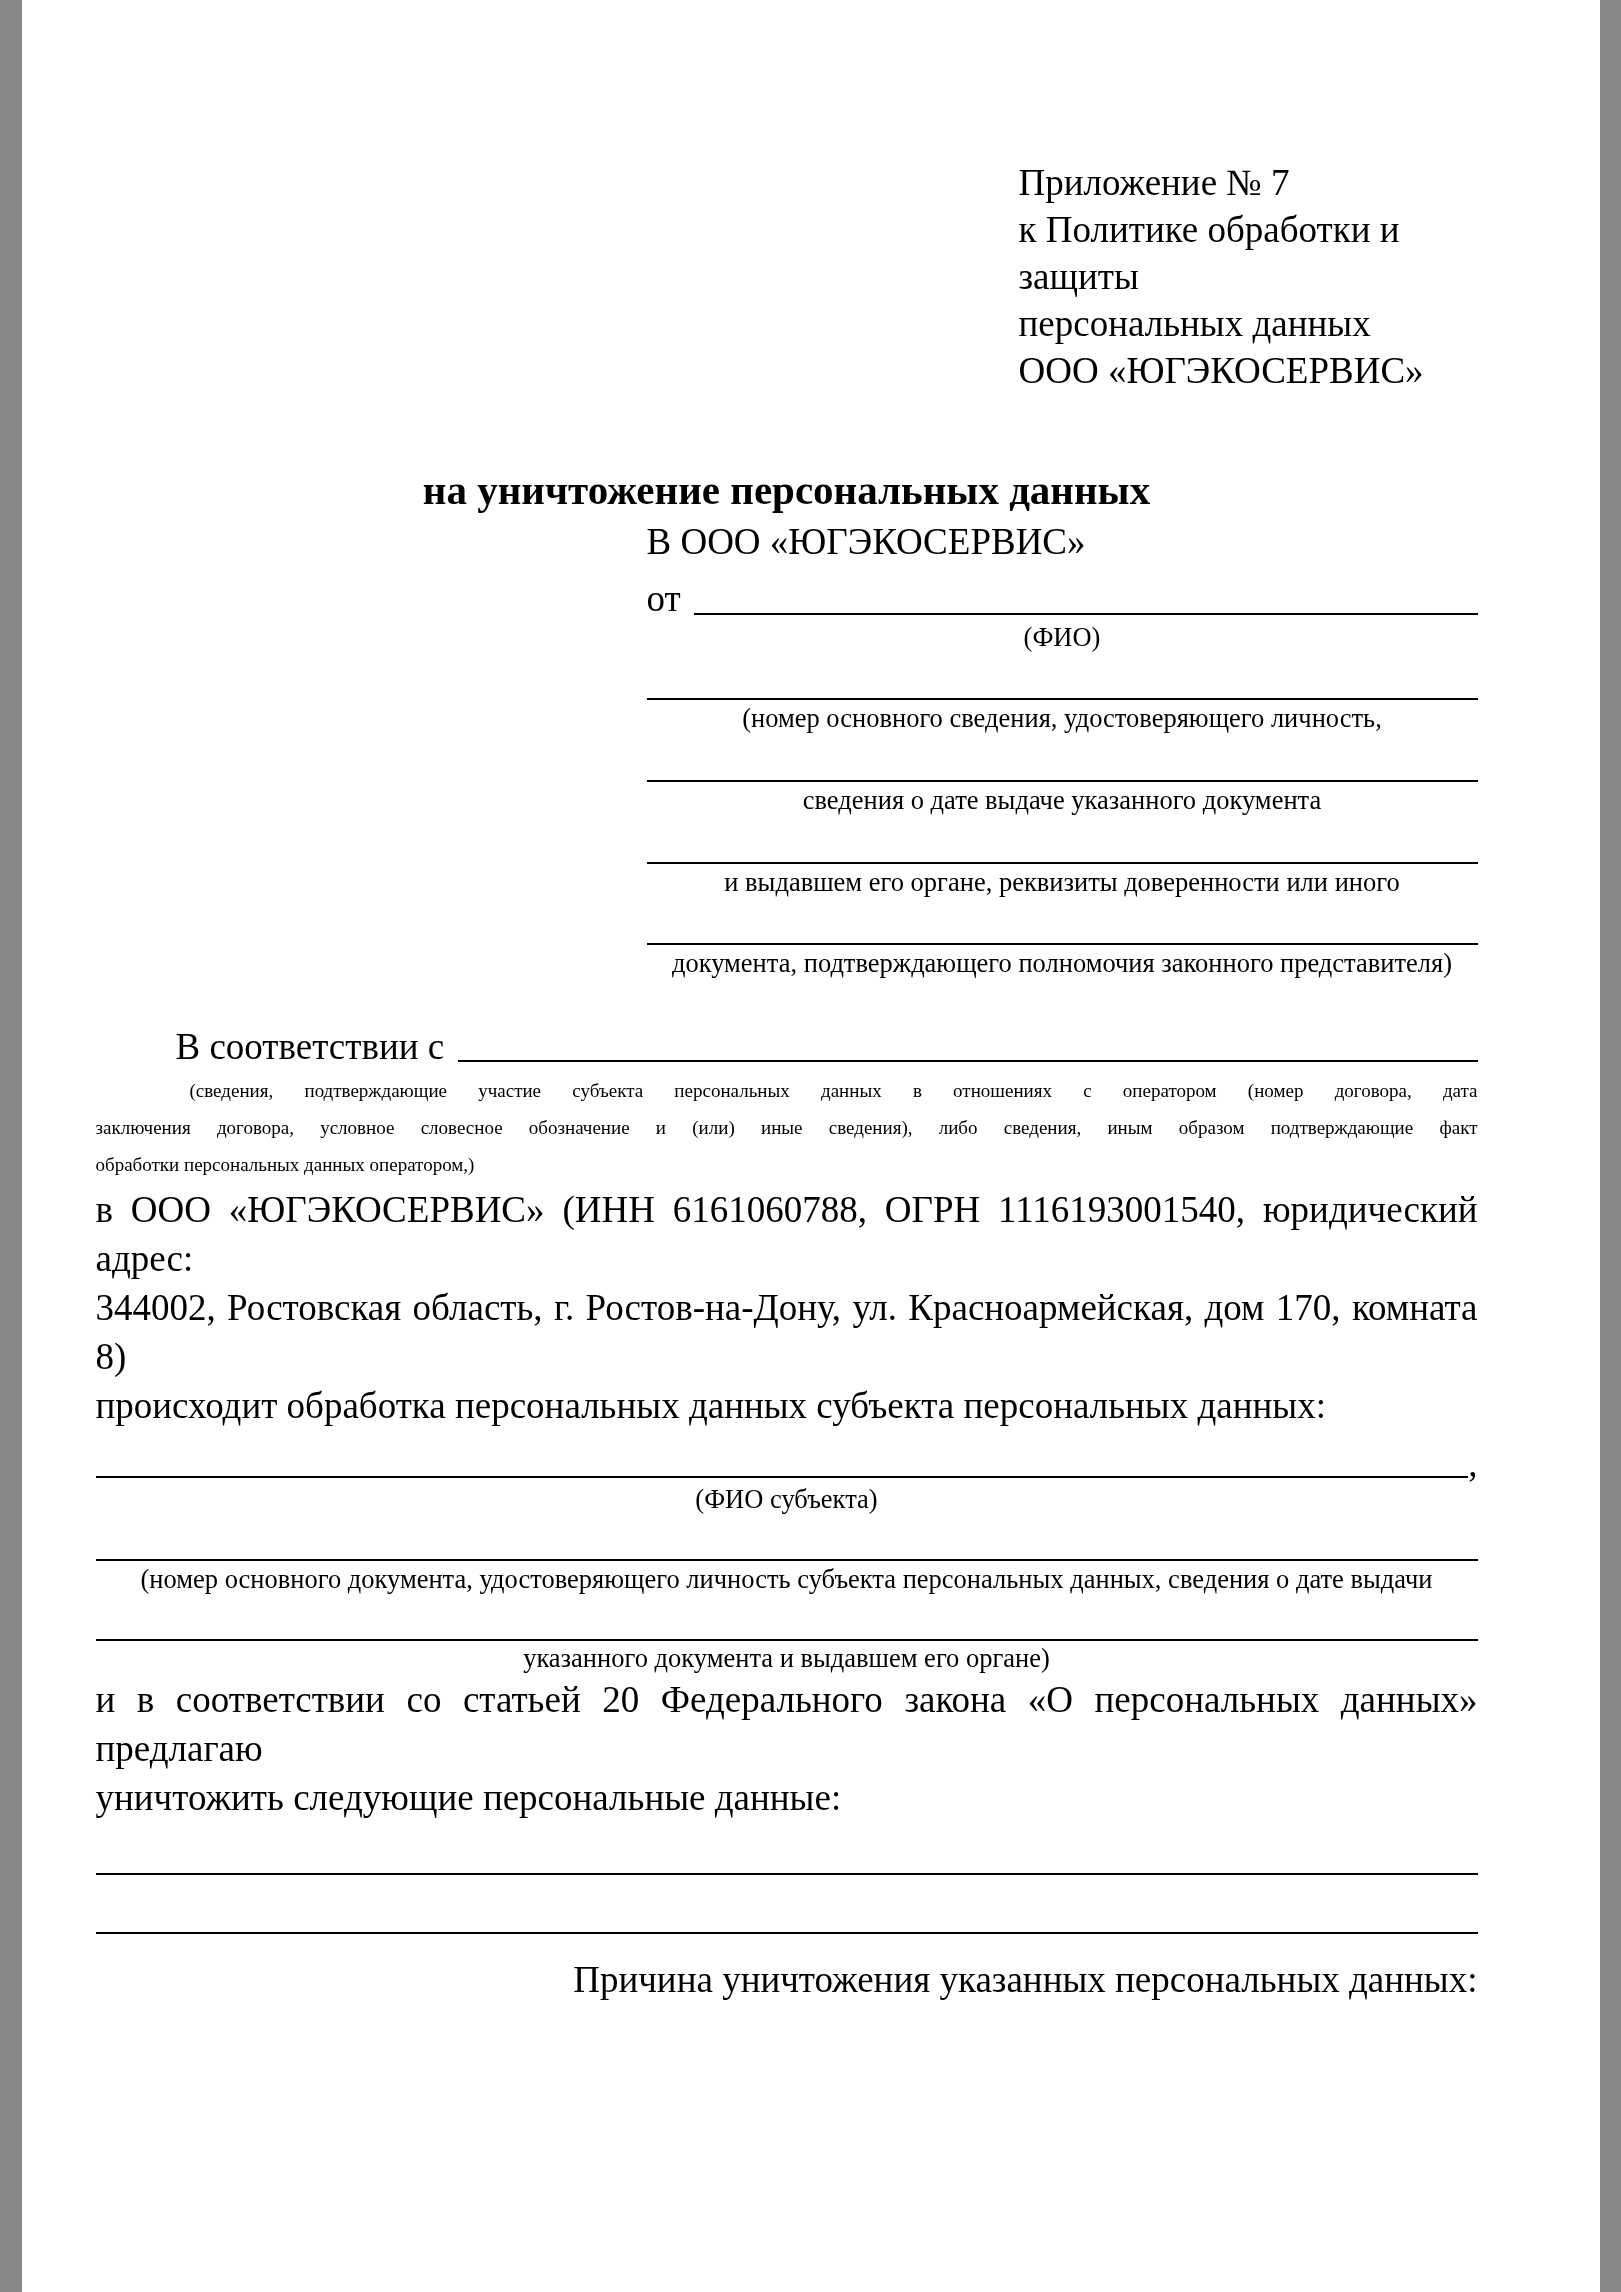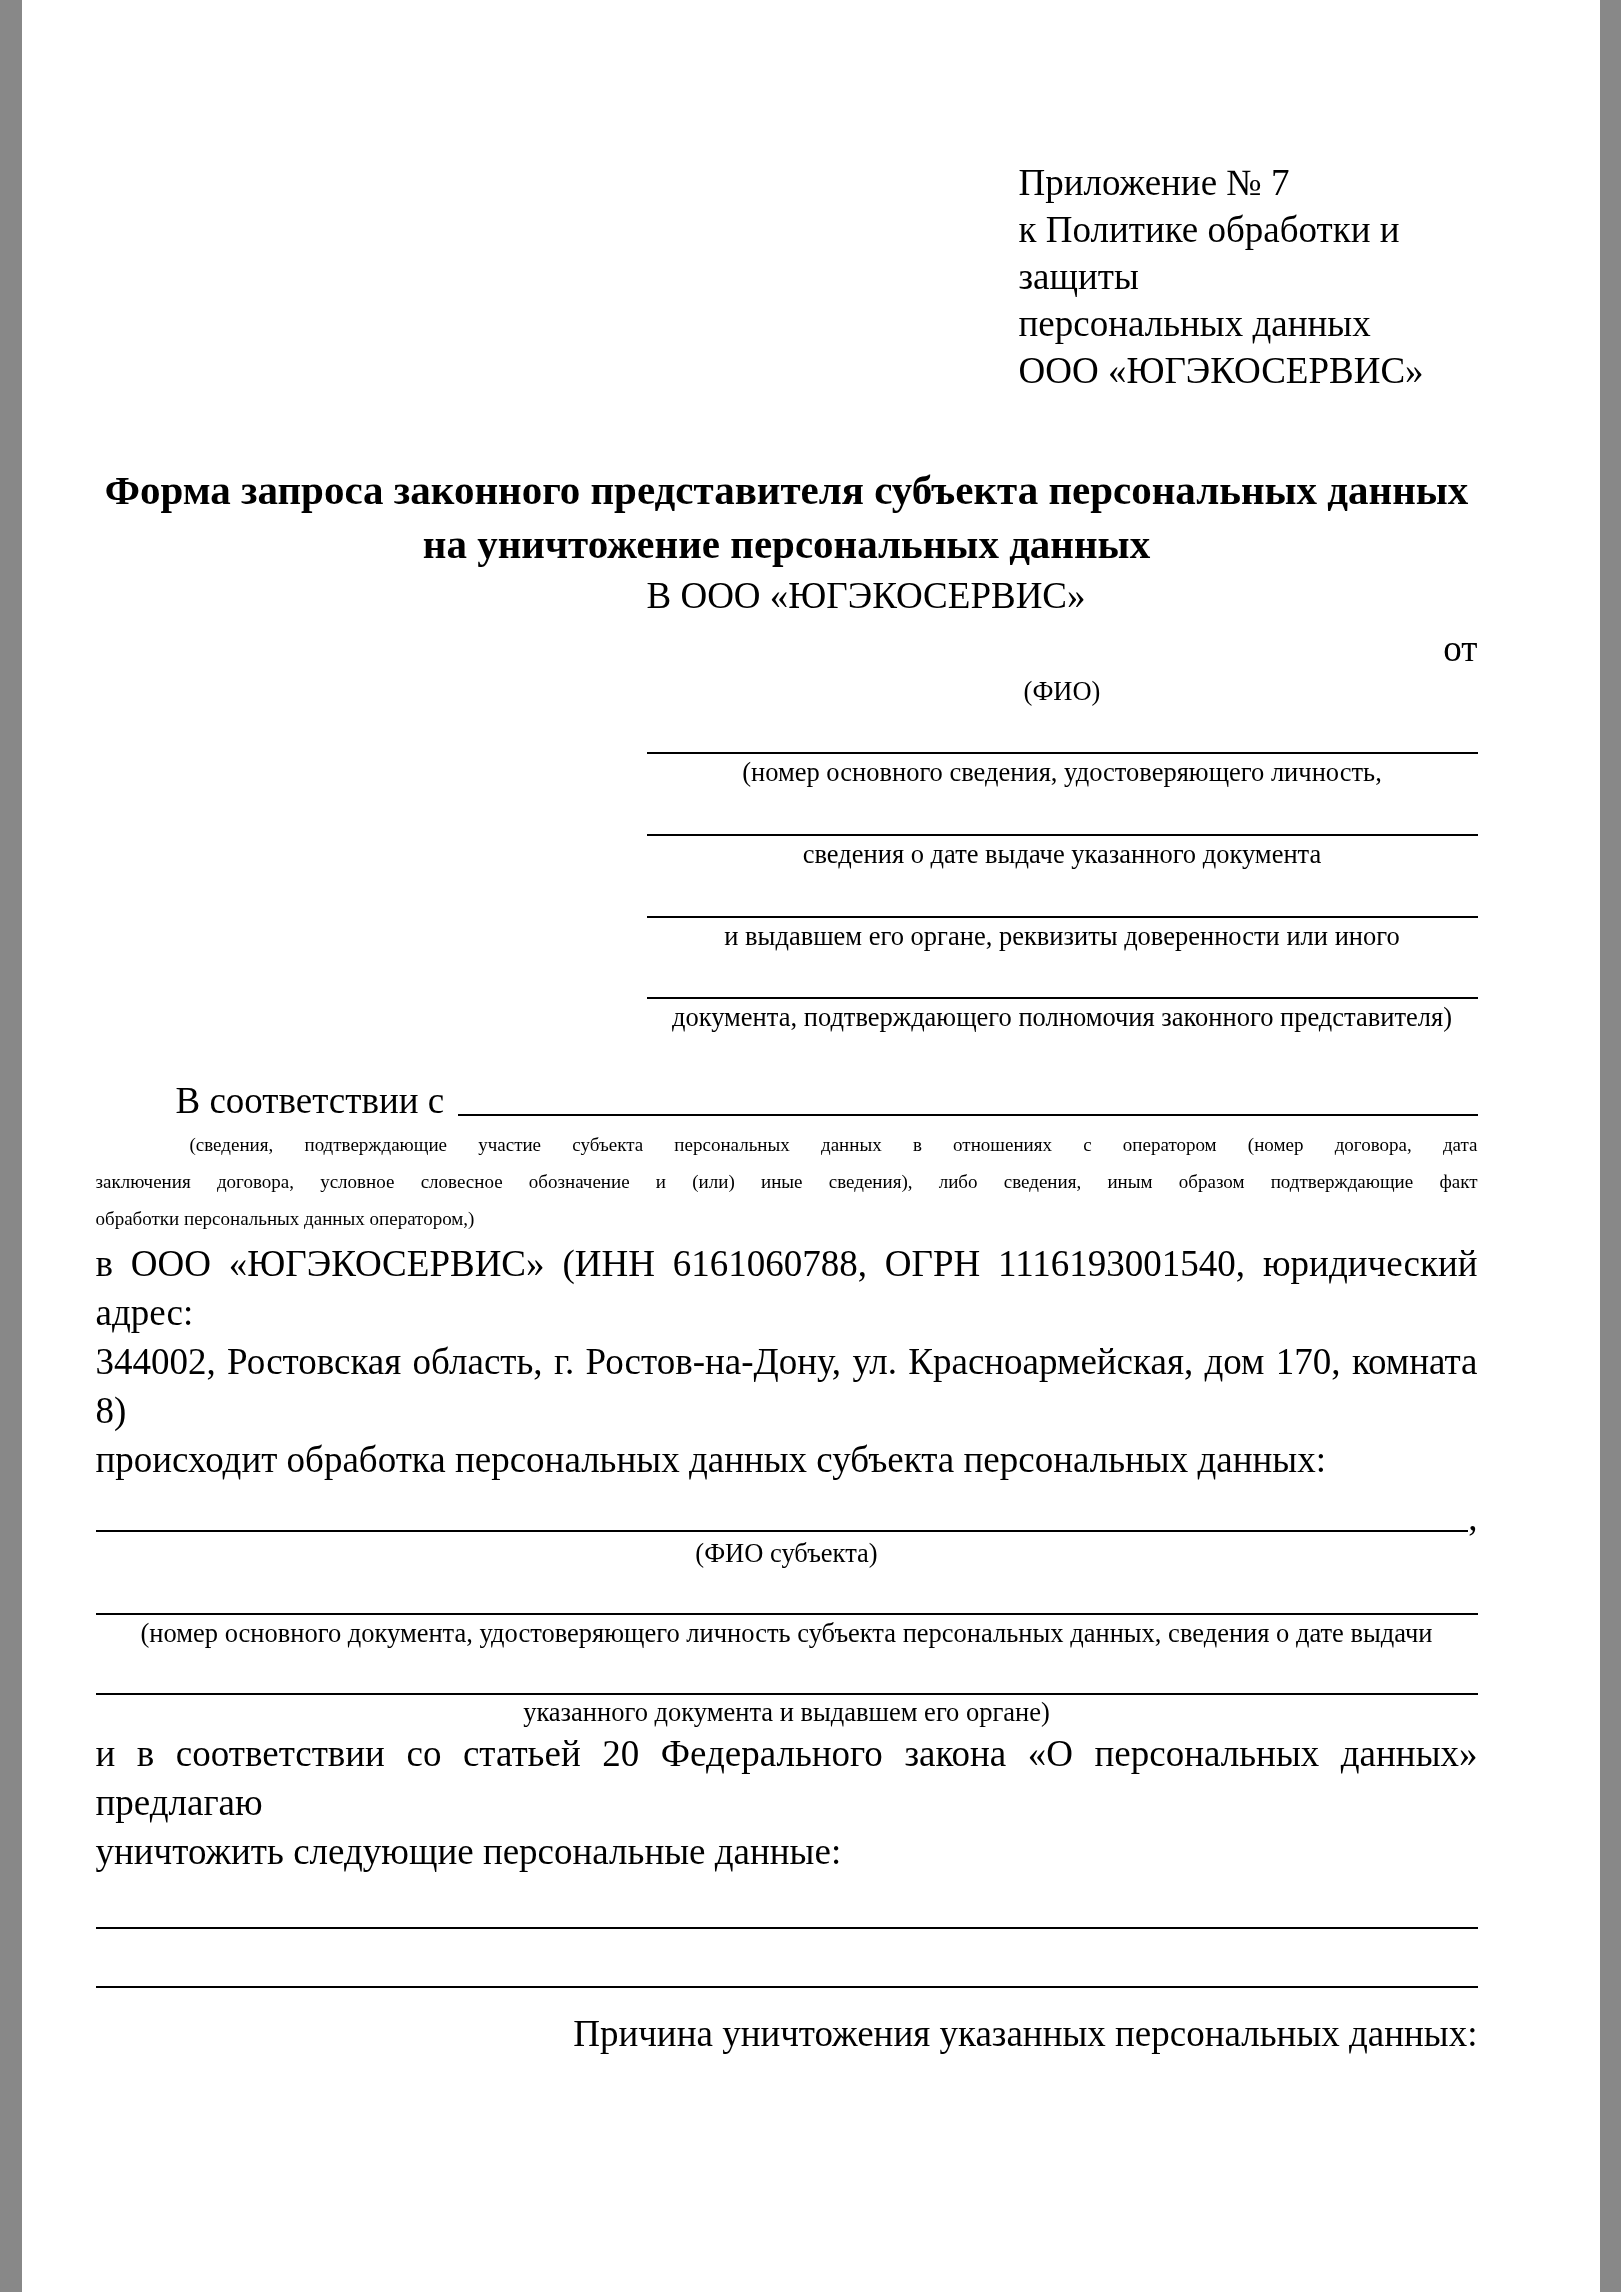--- a/index.html
+++ b/index.html
@@ -19,21 +19,21 @@
   .row{display:flex;align-items:flex-end;}
   .fl{flex:1 1 auto;border-bottom:2.9px solid #000;margin-bottom:6.9px;}
   .cap{font-size:26.5px;line-height:29px;text-align:center;}
   .jline{text-align:justify;text-align-last:justify;}
   
   .appendix{margin-left:923px;line-height:47px;}
   
   .title{margin-top:69px;text-align:center;font-weight:bold;font-size:41px;line-height:54px;}
   
   .right-col{margin-left:551px;line-height:45px;margin-top:2px;}
-  .from-row{margin-top:7.8px;height:49px;flex-direction:column;}
+  .from-row{margin-top:7.8px;height:49px;}
   .from-row .fl{margin-left:13.7px;margin-bottom:5.9px;}
   .right-col .cap{margin-top:2px;}
   .bgroup{margin-top:15.7px;}
   .bgroup .blank{height:31px;border-bottom:2.9px solid #000;margin-bottom:3.9px;}
   
   .accord{margin-top:41px;height:49px;padding-left:80px;}
   .accord .fl{margin-left:13.7px;margin-bottom:5.9px;}
   .smallprint{margin-top:3.9px;font-size:19px;line-height:37px;}
   .sp-first{padding-left:94px;text-align:justify;text-align-last:justify;}
   .sp-mid{text-align:justify;text-align-last:justify;}
@@ -53,21 +53,20 @@
 <div class="page">
 
   <div class="appendix">
     <div>Приложение № 7</div>
     <div>к Политике обработки и защиты</div>
     <div>персональных данных</div>
     <div>ООО «ЮГЭКОСЕРВИС»</div>
   </div>
 
   <div class="title">
-    <div>Форма запроса законного представителя субъекта персональных данных</div>
     <div>на уничтожение персональных данных</div>
   </div>
 
   <div class="right-col">
     <div>В ООО «ЮГЭКОСЕРВИС»</div>
     <div class="row from-row">
       <span>от</span>
       <span class="fl"></span>
     </div>
     <div class="cap">(ФИО)</div>

